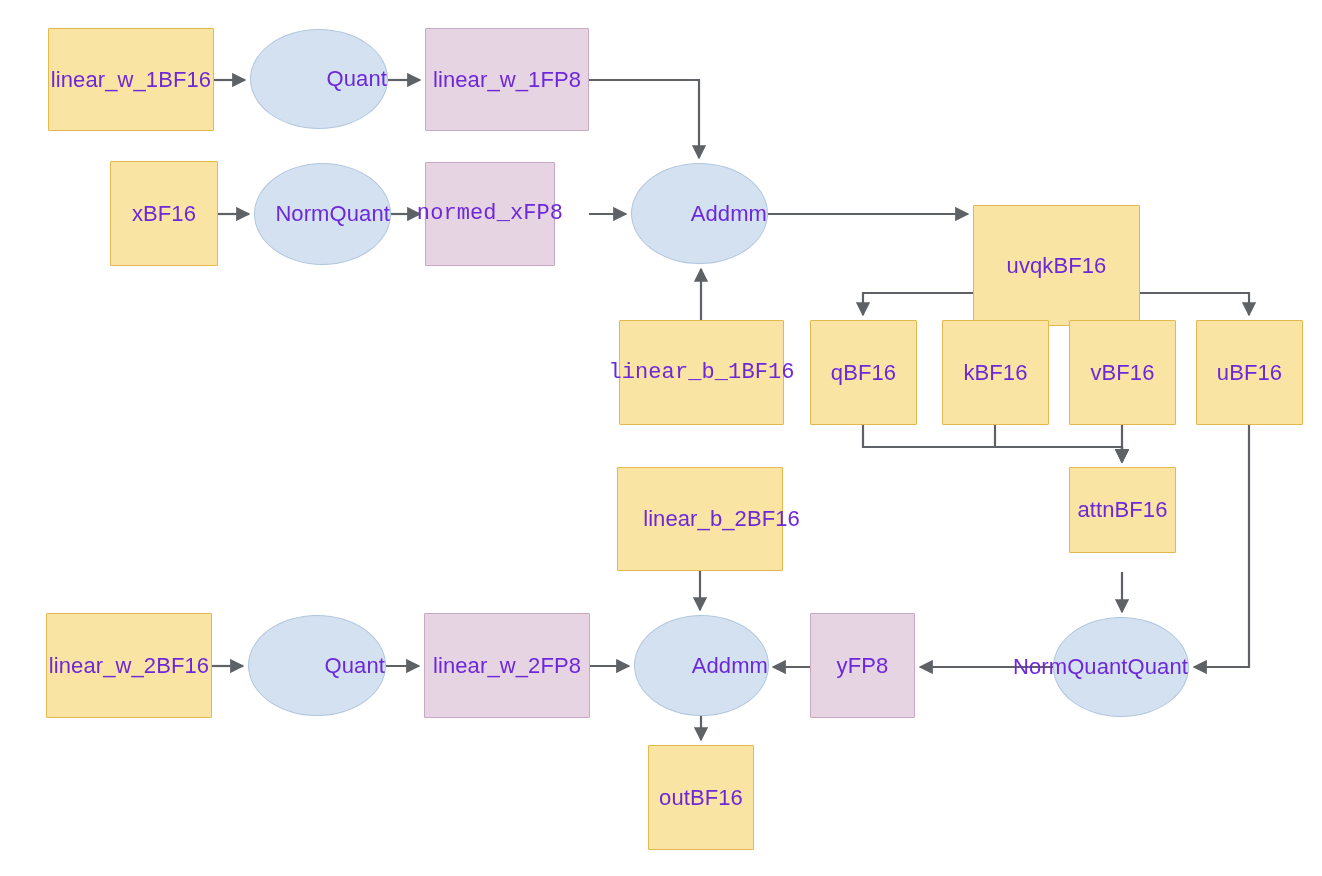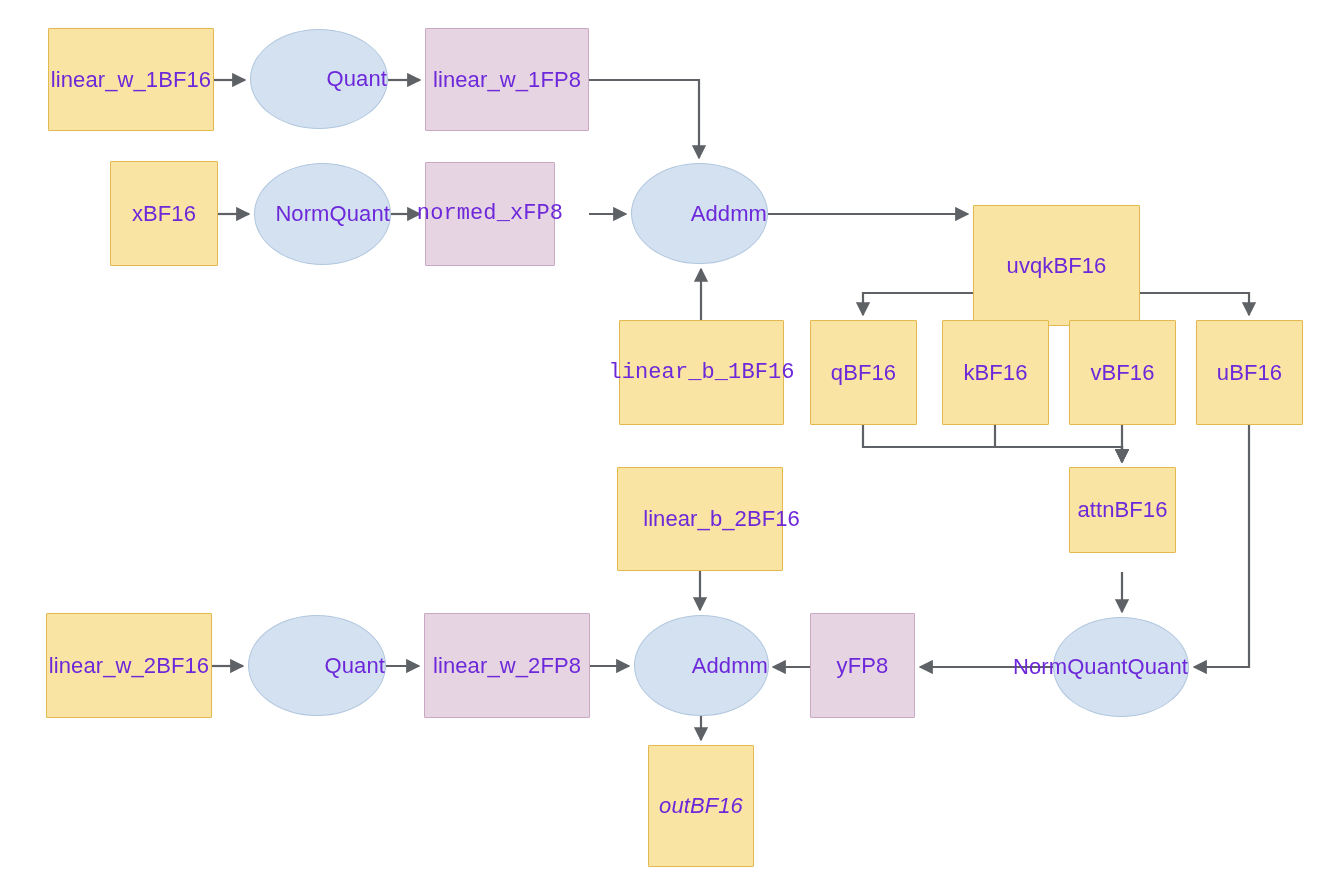--- a/index.html
+++ b/index.html
@@ -180,19 +180,19 @@
       </div>
       <div class="node fp8" style="left: 810px; top: 613px; width: 105px; height: 105px;">
         <span class="line">y</span>
         <span class="line">FP8</span>
       </div>
       <div class="node op" style="left: 1053px; top: 617px; width: 136px; height: 100px;">
         <span class="line">Norm</span>
         <span class="line">Quant</span>
         <span class="line">Quant</span>
       </div>
-      <div class="node tensor" style="left: 648px; top: 745px; width: 106px; height: 122px; font-style: italic;">
+      <div class="node tensor" style="left: 648px; top: 745px; width: 106px; height: 105px;">
         <span class="line">out</span>
         <span class="line">BF16</span>
       </div>
     </div>
 
 </div>
 
 </body></html>

